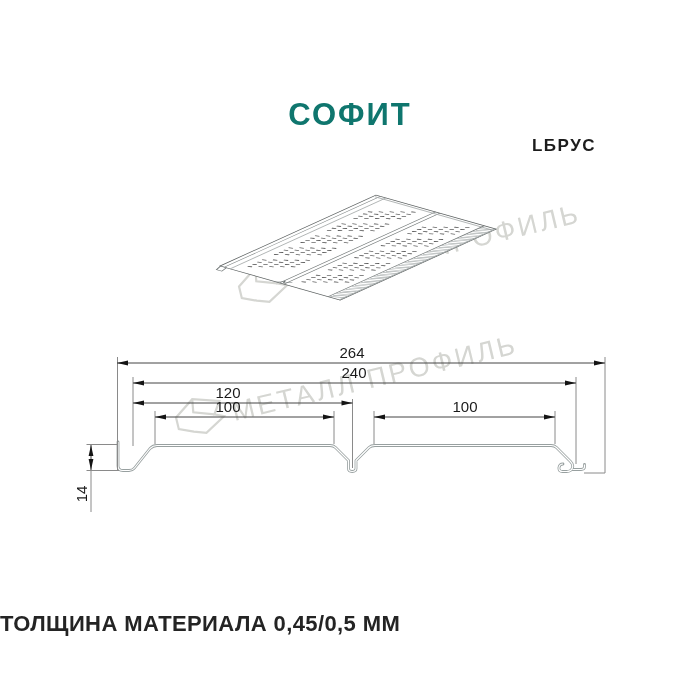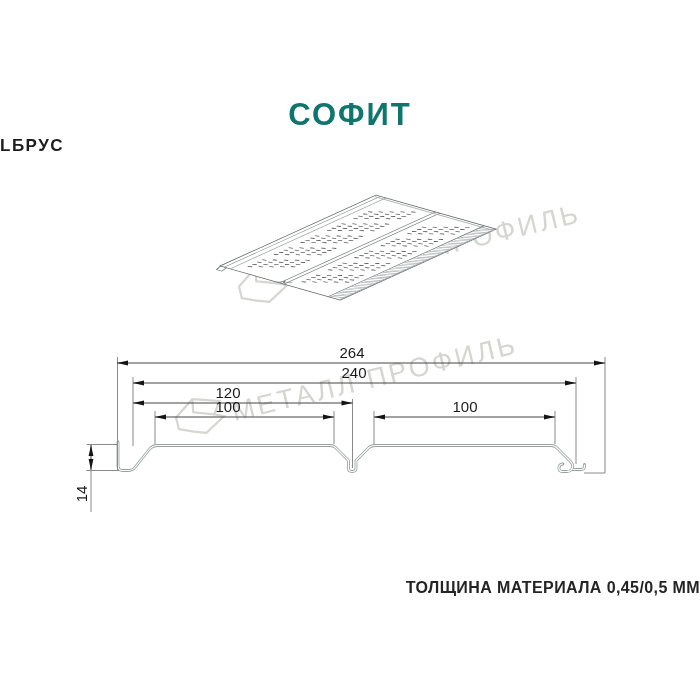--- a/index.html
+++ b/index.html
@@ -1,24 +1,24 @@
 <!DOCTYPE html>
 <html><head>
 <meta charset="utf-8">
 <style>
   html,body{margin:0;padding:0;}
   body{width:700px;height:700px;background:#ffffff;position:relative;overflow:hidden;
        font-family:"Liberation Sans", sans-serif;}
   .stage{position:absolute;left:0;top:0;width:700px;height:700px;}
   .title{position:absolute;left:0;top:97px;width:700px;text-align:center;
          font-size:31px;font-weight:bold;letter-spacing:2px;color:#0f766e;}
-  .subtitle{position:absolute;left:0;top:136px;width:596px;text-align:left;
+  .subtitle{position:absolute;left:0;top:136px;width:596px;text-align:right;
          font-size:17px;font-weight:bold;letter-spacing:1.5px;color:#1c1c1c;}
-  .footer-note{position:absolute;left:0;top:579px;width:700px;text-align:right;
-         font-size:16px;font-weight:bold;letter-spacing:0.4px;color:#242424;}
+  .footer-note{position:absolute;left:0;top:611px;width:700px;text-align:left;
+         font-size:22px;font-weight:bold;letter-spacing:0.4px;color:#242424;}
   svg{position:absolute;left:0;top:0;}
   .dimtxt{font-family:"Liberation Sans",sans-serif;font-size:15px;fill:#1a1a1a;}
   .wmtxt{font-family:"Liberation Sans",sans-serif;font-size:27px;letter-spacing:3px;fill:#d5d6d2;}
 </style>
 </head>
 <body>
 
 <div class="stage">
 
   <svg width="700" height="700" viewBox="0 0 700 700">

